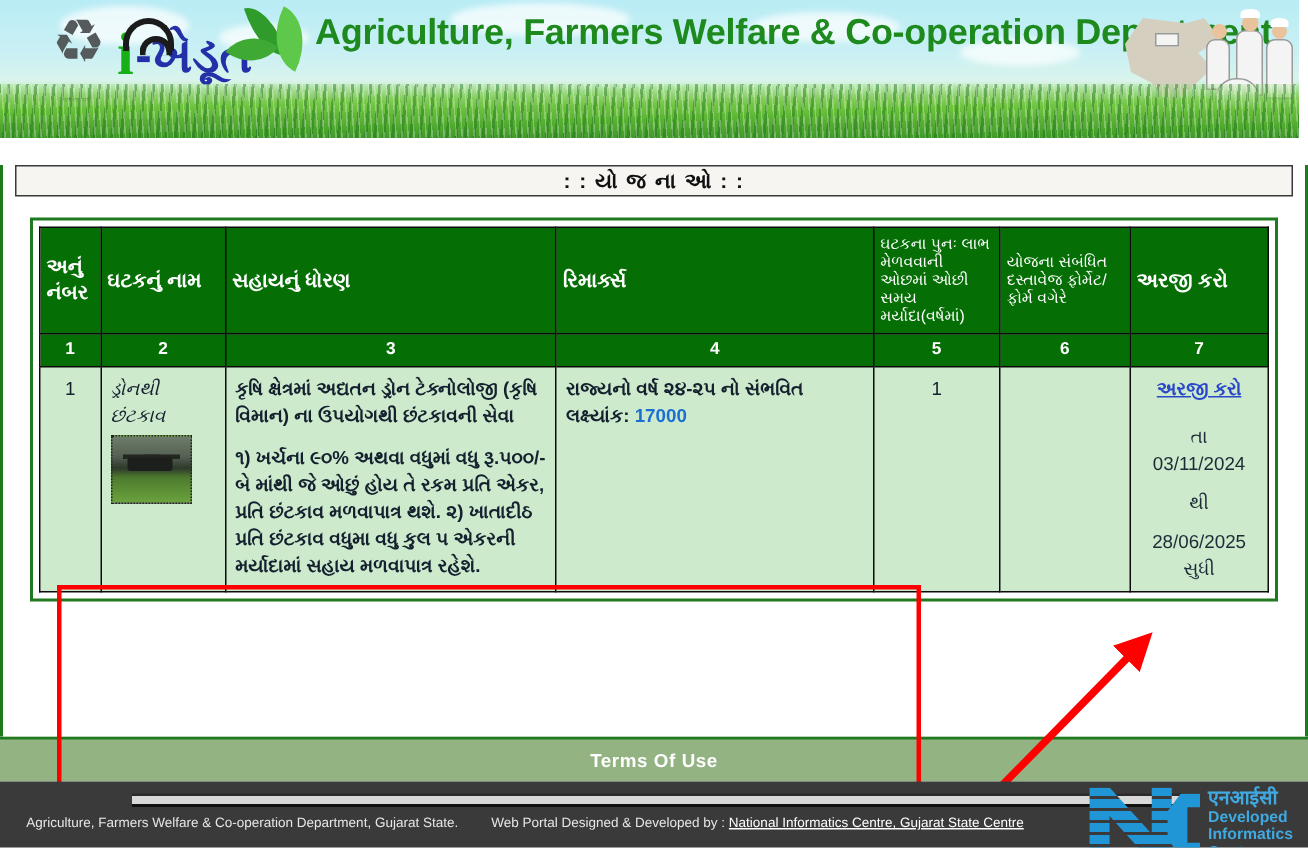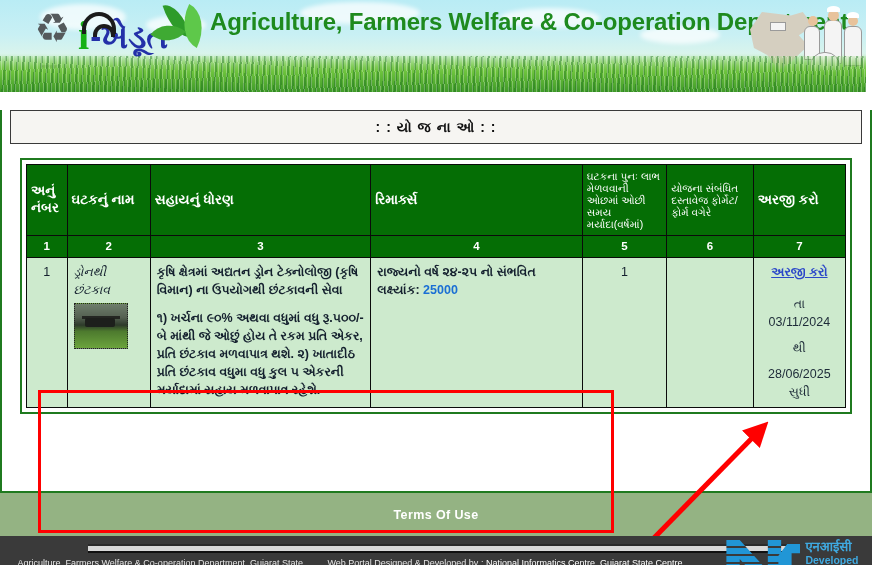--- a/index.html
+++ b/index.html
@@ -112,21 +112,21 @@
     position: relative;
     width: 872px; height: 381px;
     border-left: 2px solid #1f7a1f;
     border-right: 2px solid #1f7a1f;
     background: #ffffff;
   }
 
   
   .title-bar {
     margin: 18px 8px 0 8px;
-    height: 34px;
+    height: 21px;
     background: #f6f5f2;
     border: 1px solid #3a3a3a;
     display: flex; align-items: center; justify-content: center;
   }
   .title-bar-text {
     font-size: 14px; font-weight: bold; color: #111111;
     letter-spacing: 1px;
   }
 
   
@@ -208,21 +208,21 @@
   }
   .anno-arrow {
     position: absolute;
     left: 640px; top: 300px;
     width: 140px; height: 140px;
     pointer-events: none;
   }
 
   
   .terms-bar {
-    width: 872px; height: 45px;
+    width: 872px; height: 30px;
     background: #94b383;
     border-top: 2px solid #1f7a1f;
     display: flex; align-items: center; justify-content: center;
   }
   .terms-text {
     color: #ffffff; font-size: 12.5px; font-weight: bold; letter-spacing: 0.4px;
   }
 
   
   .footer {
@@ -357,21 +357,21 @@
             <span>ડ્રોનથી છંટકાવ</span>
             <span class="thumb"></span>
           </td>
           <td class="c-norm">
             <div>કૃષિ ક્ષેત્રમાં અદ્યતન ડ્રોન ટેક્નોલોજી (કૃષિ વિમાન) ના ઉપયોગથી છંટકાવની સેવા</div>
             <div style="height:10px"></div>
             <div>૧) ખર્ચના ૯૦% અથવા વધુમાં વધુ રૂ.૫૦૦/- બે માંથી જે ઓછું હોય તે રકમ પ્રતિ એકર, પ્રતિ છંટકાવ મળવાપાત્ર થશે. ૨) ખાતાદીઠ પ્રતિ છંટકાવ વધુમા વધુ કુલ ૫ એકરની મર્યાદામાં સહાય મળવાપાત્ર રહેશે.</div>
           </td>
           <td class="c-rem">
             <span>રાજ્યનો વર્ષ ૨૪-૨૫ નો સંભવિત લક્ષ્યાંક:</span>
-            <span class="target-num">25000</span>
+            <span class="target-num">17000</span>
           </td>
           <td class="c-yrs">1</td>
           <td></td>
           <td class="c-apply">
             <a class="apply-link" href="#">અરજી કરો</a>
             <div style="height:14px"></div>
             <div class="date-line">તા</div>
             <div class="date-line">03/11/2024</div>
             <div style="height:8px"></div>
             <div class="date-line">થી</div>

